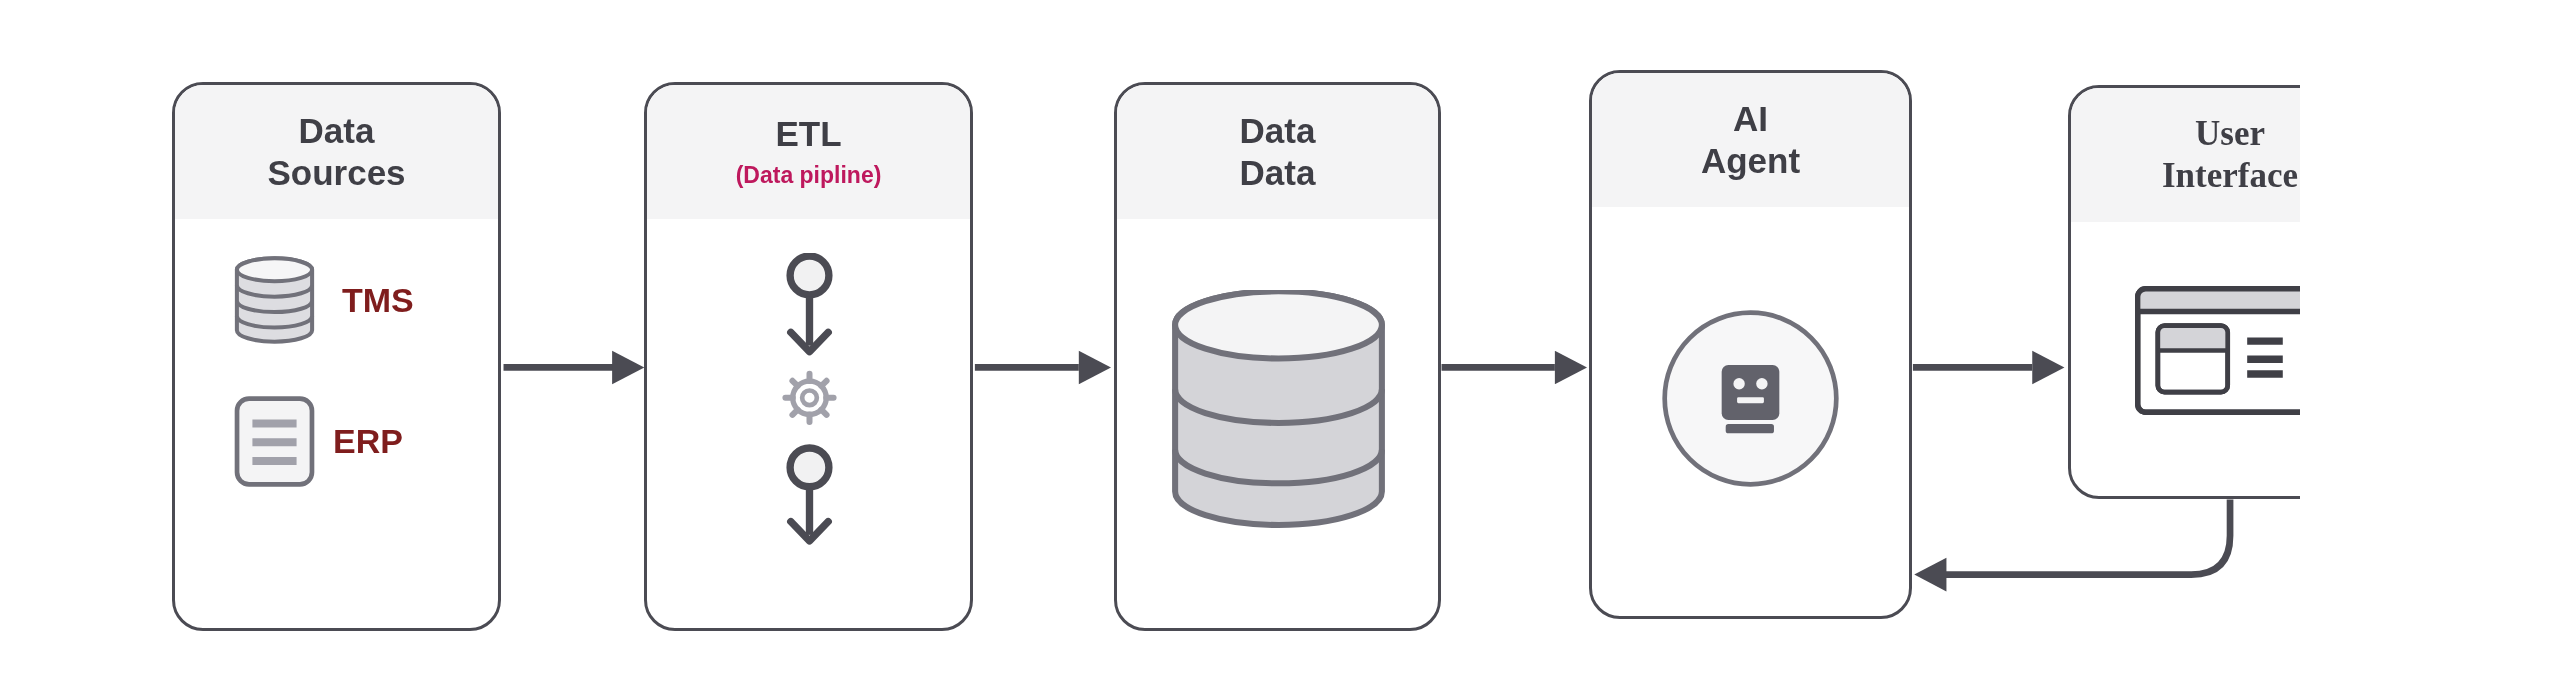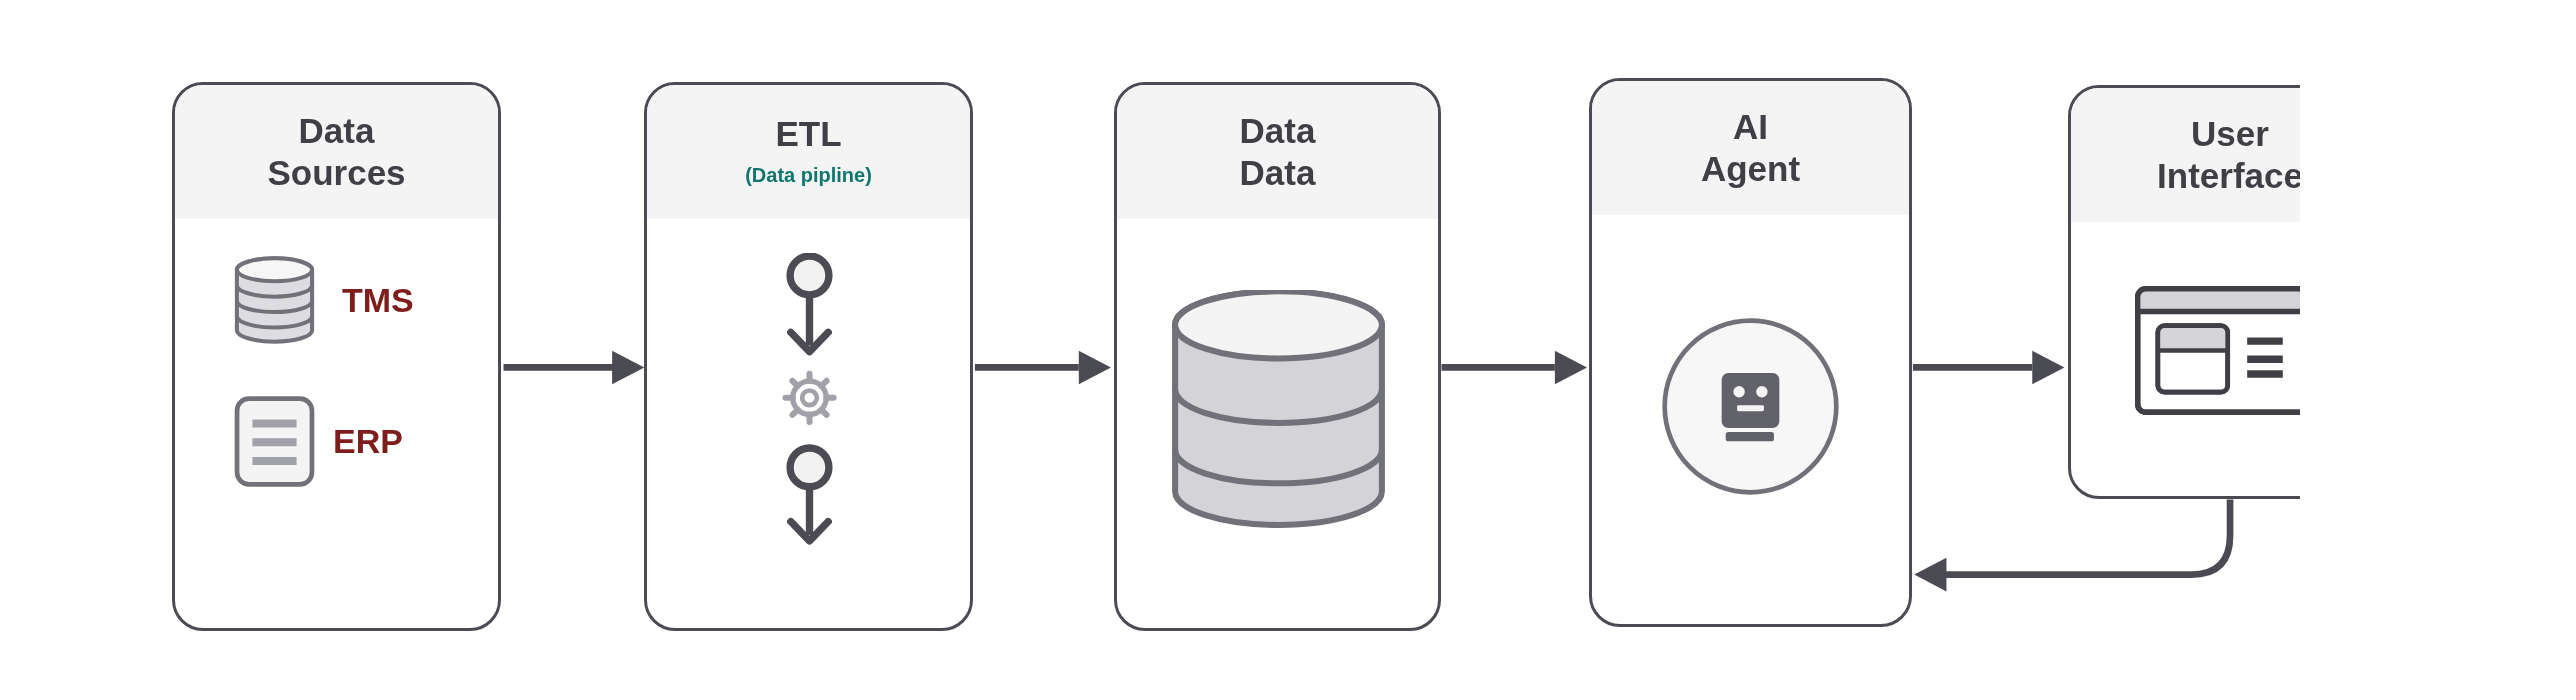--- a/index.html
+++ b/index.html
@@ -3,21 +3,21 @@
 <meta charset="utf-8">
 <style>
   html,body{margin:0;padding:0;background:#ffffff;}
   .canvas{position:relative;width:2300px;height:700px;background:#ffffff;overflow:hidden;
           font-family:"Liberation Sans",sans-serif;}
   .node{position:absolute;background:#ffffff;border:3.4px solid #4B4B53;border-radius:31px;
         box-sizing:border-box;overflow:hidden;}
   .node-header{position:absolute;top:0;left:0;right:0;height:134px;background:#F4F4F5;
         display:flex;flex-direction:column;align-items:center;justify-content:center;
         color:#3F3F46;font-weight:700;font-size:35px;line-height:42px;text-align:center;}
-  .node-subtitle{font-size:20px;font-weight:600;line-height:31px;margin-top:5.4px;color:#0f766e;}
+  .node-subtitle{font-size:23px;font-weight:600;line-height:31px;margin-top:5.4px;color:#be185d;}
   .src-row{position:absolute;display:flex;align-items:center;gap:27px;left:59px;}
   .src-label{font-size:34px;font-weight:700;color:#7f1d1d;}
   .abs{position:absolute;}
   svg{display:block;}
   .overlay{position:absolute;left:0;top:0;z-index:6;pointer-events:none;}
 </style>
 </head>
 <body>
 
 <div class="canvas">
@@ -81,36 +81,36 @@
       <span>Data</span>
     </div>
     <svg class="abs" style="left:54px;top:205px;" width="215" height="239" viewBox="0 0 320 356">
       <path d="M6,52 L6,300 A154,50 0 0 0 314,300 L314,52 A154,50 0 0 0 6,52 Z" fill="#D4D4D8" stroke="#71717A" stroke-width="9" stroke-linejoin="round"></path>
       <path d="M6,148 A154,50 0 0 0 314,148" fill="none" stroke="#71717A" stroke-width="9"></path>
       <path d="M6,238 A154,50 0 0 0 314,238" fill="none" stroke="#71717A" stroke-width="9"></path>
       <ellipse cx="160" cy="52" rx="154" ry="50" fill="#F4F4F5" stroke="#71717A" stroke-width="9"></ellipse>
     </svg>
   </div>
 
-  <div class="node" style="left:1589px;top:78px;width:323px;height:549px;">
+  <div class="node" style="left:1589px;top:70px;width:323px;height:549px;">
     <div class="node-header">
       <span>AI</span>
       <span>Agent</span>
     </div>
     <svg class="abs" style="left:68px;top:235px;" width="181" height="181" viewBox="0 0 270 270">
       <circle cx="135" cy="135" r="128" fill="#F7F7F8" stroke="#71717A" stroke-width="7"></circle>
       <rect x="92" y="85" width="86" height="82" rx="10" fill="#62626B"></rect>
       <circle cx="118" cy="113" r="8.5" fill="#F4F4F5"></circle>
       <circle cx="152" cy="113" r="8.5" fill="#F4F4F5"></circle>
       <rect x="115" y="133" width="40" height="9" rx="2" fill="#F4F4F5"></rect>
       <rect x="98" y="173" width="72" height="14" rx="4" fill="#62626B"></rect>
     </svg>
   </div>
 
-  <div class="node" style="left:2068px;top:85px;width:324px;height:414px;">
+  <div class="node" style="left:2068px;top:85px;width:324px;height:414px;font-family:Liberation Serif, serif;">
     <div class="node-header">
       <span>User</span>
       <span>Interface</span>
     </div>
     <svg class="abs" style="left:64px;top:198px;" width="176" height="129" viewBox="0 0 262 192">
       <rect x="4" y="4" width="254" height="184" rx="12" fill="#FFFFFF" stroke="#3F3F46" stroke-width="8"></rect>
       <path d="M4,16 Q4,4 16,4 L246,4 Q258,4 258,16 L258,38 L4,38 Z" fill="#D4D4D8"></path>
       <rect x="4" y="4" width="254" height="184" rx="12" fill="none" stroke="#3F3F46" stroke-width="8"></rect>
       <line x1="4" y1="38" x2="258" y2="38" stroke="#3F3F46" stroke-width="8"></line>
       <rect x="34" y="59" width="104" height="99" rx="10" fill="#FFFFFF" stroke="#3F3F46" stroke-width="7"></rect>

